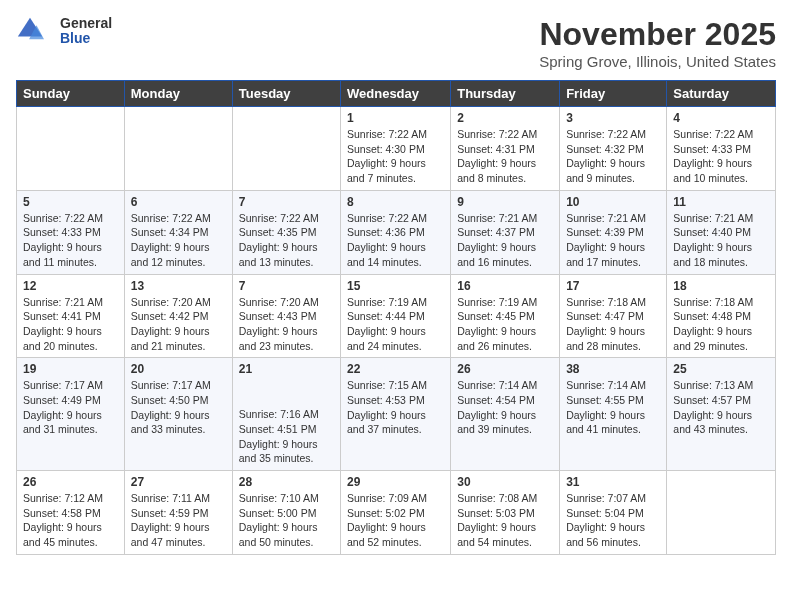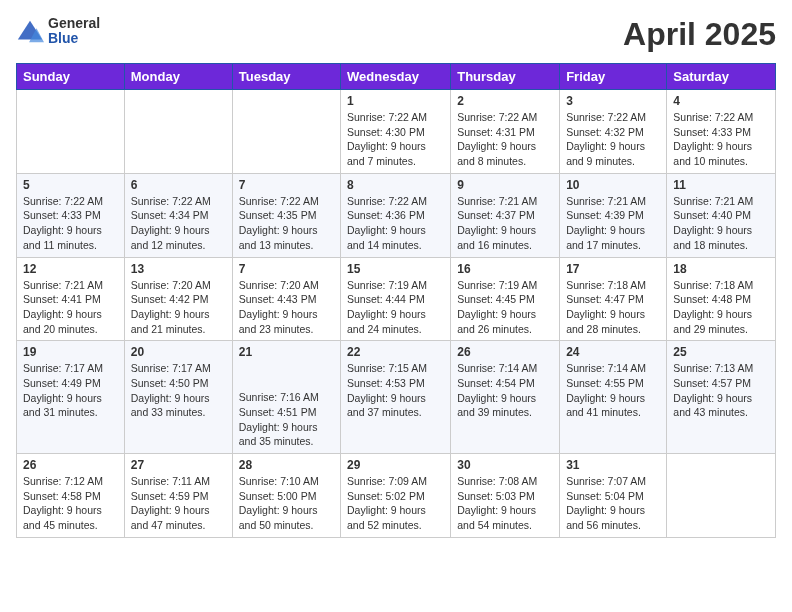--- a/index.html
+++ b/index.html
@@ -11,22 +11,22 @@
       padding: 16px;
     }
     .header-area {
       display: flex;
       justify-content: space-between;
       align-items: flex-start;
       margin-bottom: 10px;
     }
     .logo {
       display: flex;
-      align-items: flex-end;
-      gap: 4px;
+      align-items: flex-start;
+      gap: 16px;
     }
     .logo-text {
       display: flex;
       flex-direction: column;
       line-height: 1.1;
     }
     .logo-general {
       font-size: 14px;
       font-weight: bold;
       color: #333;
@@ -51,21 +51,21 @@
     .location-title {
       font-size: 15px;
       color: #555;
     }
     .calendar {
       width: 100%;
       border-collapse: collapse;
       border: 1px solid #ccc;
     }
     .calendar th {
-      background: #6d28d9;
+      background: #404040;
       color: #fff;
       text-align: left;
       padding: 5px 6px;
       font-size: 13px;
       border: 1px solid #2255aa;
     }
     .calendar td {
       vertical-align: top;
       padding: 4px 6px;
       border: 1px solid #ccc;
@@ -102,21 +102,22 @@
     <svg class="logo-icon" viewBox="0 0 30 30">
       <polygon points="15,2 28,22 2,22" fill="#2255bb" opacity="0.85"></polygon>
       <polygon points="22,10 30,25 14,25" fill="#4488dd" opacity="0.7"></polygon>
     </svg>
     <div class="logo-text">
       <span class="logo-general">General</span>
       <span class="logo-blue">Blue</span>
     </div>
   </div>
   <div class="title-area">
-    <div class="month-title">April 2025</div>
+    <div class="month-title">November 2025</div>
+    <div class="location-title">Spring Grove, Illinois, United States</div>
   </div>
 </div>
 
 <table class="calendar">
   <thead>
     <tr id="weekday-header">
         <th>Sunday</th>
         <th>Monday</th>
         <th>Tuesday</th>
         <th>Wednesday</th>
@@ -268,21 +269,21 @@
 Sunset: 4:53 PM
 Daylight: 9 hours and 37 minutes.</div>
         </td>
         <td>
           <span class="day-number">26</span>
           <div class="day-info" style="white-space: pre-line;">Sunrise: 7:14 AM
 Sunset: 4:54 PM
 Daylight: 9 hours and 39 minutes.</div>
         </td>
         <td>
-          <span class="day-number">24</span>
+          <span class="day-number">38</span>
           <div class="day-info" style="white-space: pre-line;">Sunrise: 7:14 AM
 Sunset: 4:55 PM
 Daylight: 9 hours and 41 minutes.</div>
         </td>
         <td>
           <span class="day-number">25</span>
           <div class="day-info" style="white-space: pre-line;">Sunrise: 7:13 AM
 Sunset: 4:57 PM
 Daylight: 9 hours and 43 minutes.</div>
         </td>

